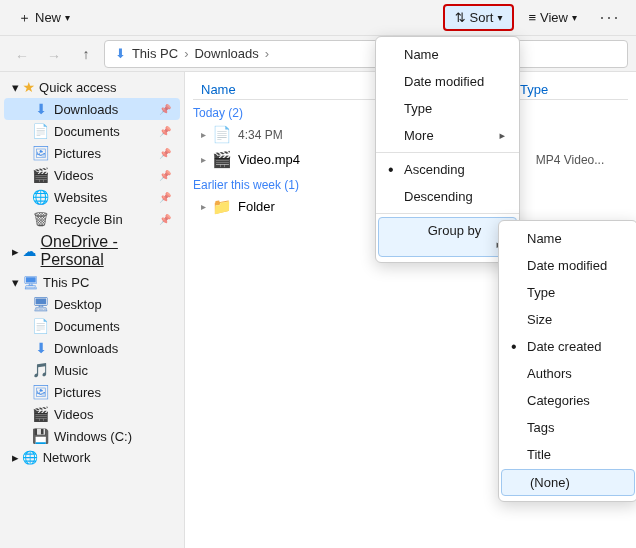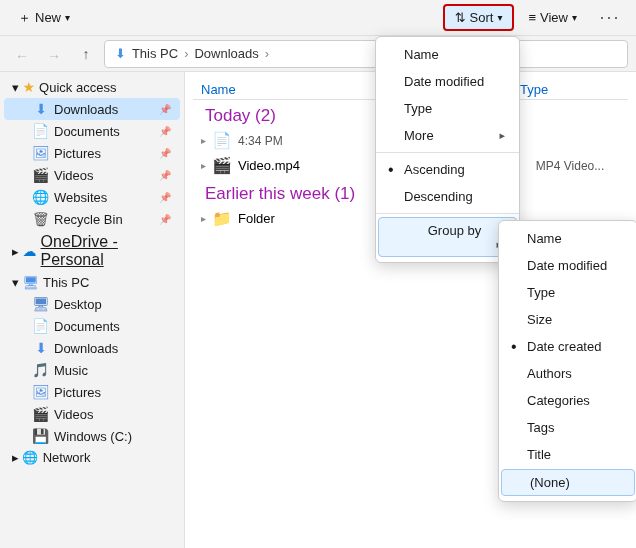--- a/index.html
+++ b/index.html
@@ -131,23 +131,23 @@
     }
 
     
     .content {
       flex: 1;
       background: white;
       overflow: auto;
       padding: 8px;
     }
     .file-group-label {
-      font-size: 17px;
-      color: #a21caf;
-      margin: 6px 8px 2px 12px;
+      font-size: 12px;
+      color: #3b82f6;
+      margin: 6px 8px 2px 0;
     }
     .file-item {
       display: flex;
       align-items: center;
       padding: 3px 8px;
       border-radius: 4px;
       cursor: pointer;
       gap: 6px;
       font-size: 13px;
     }

